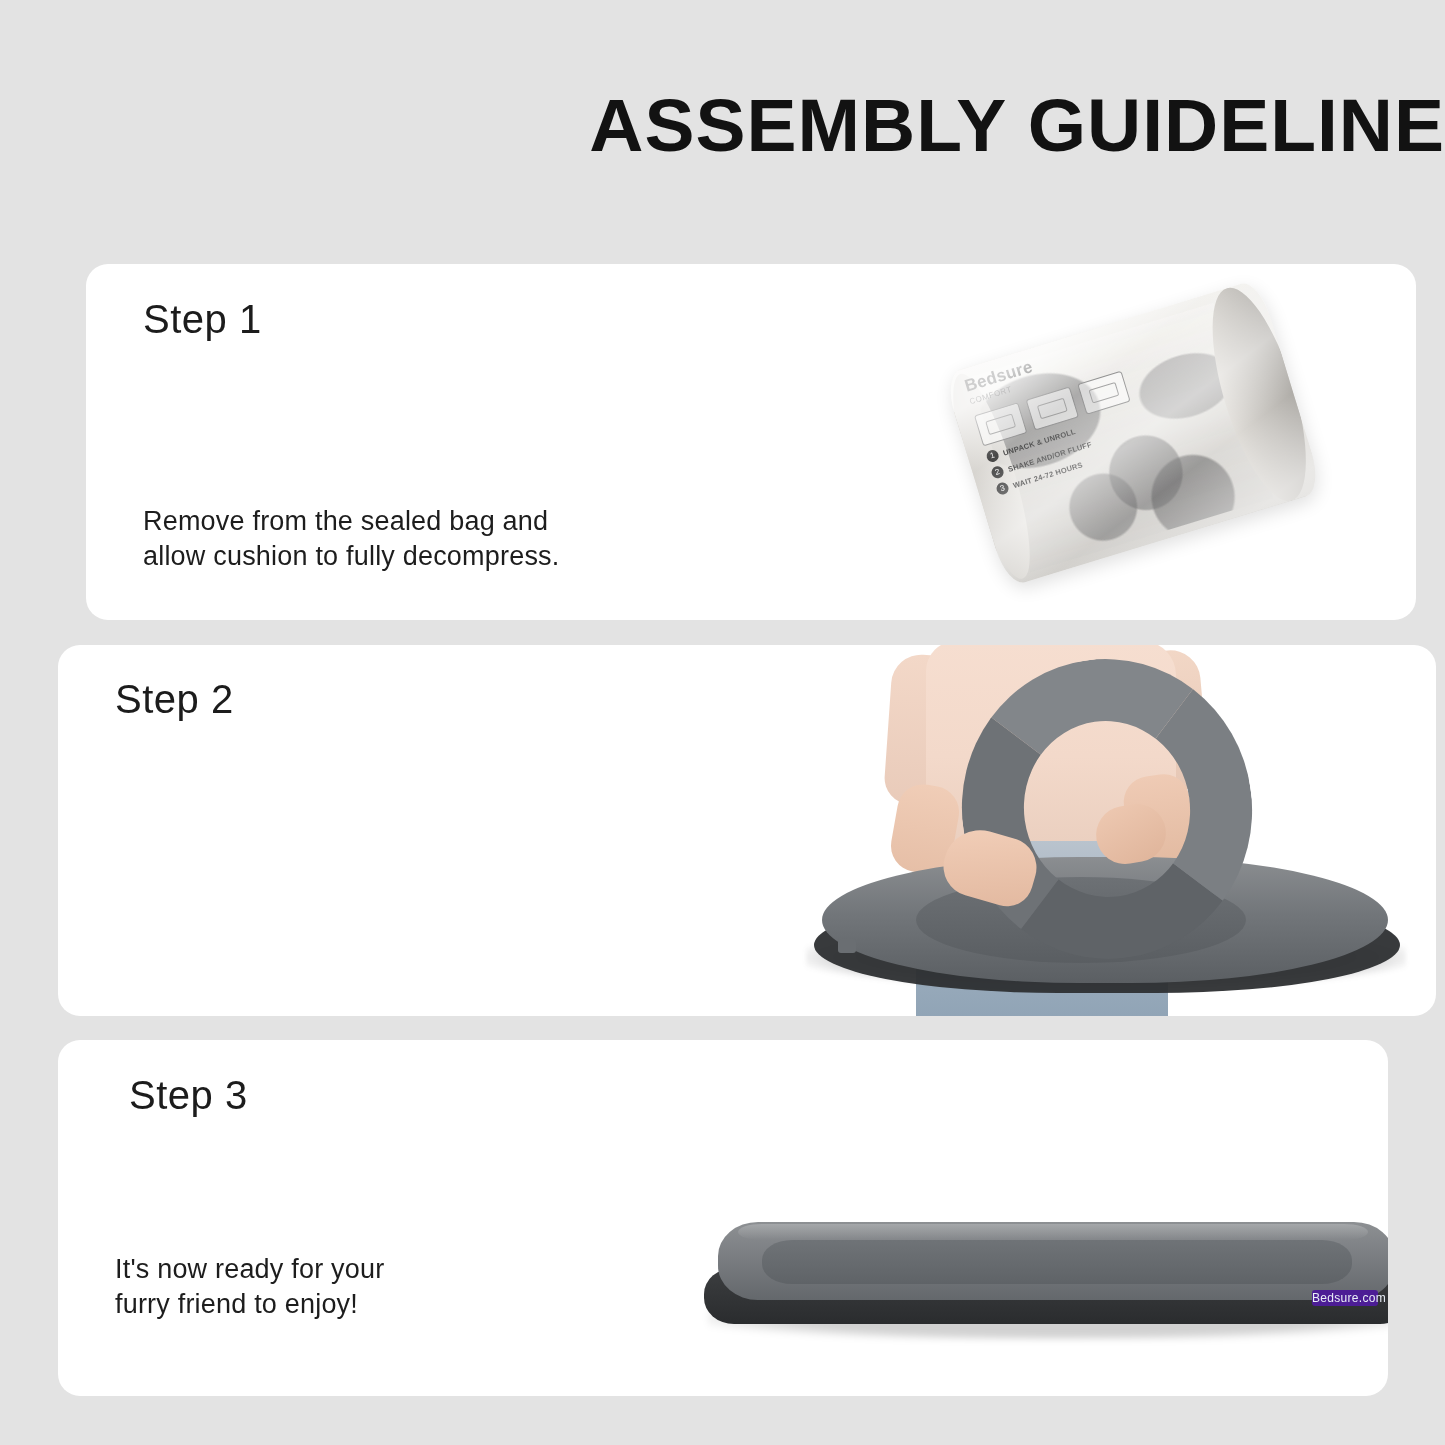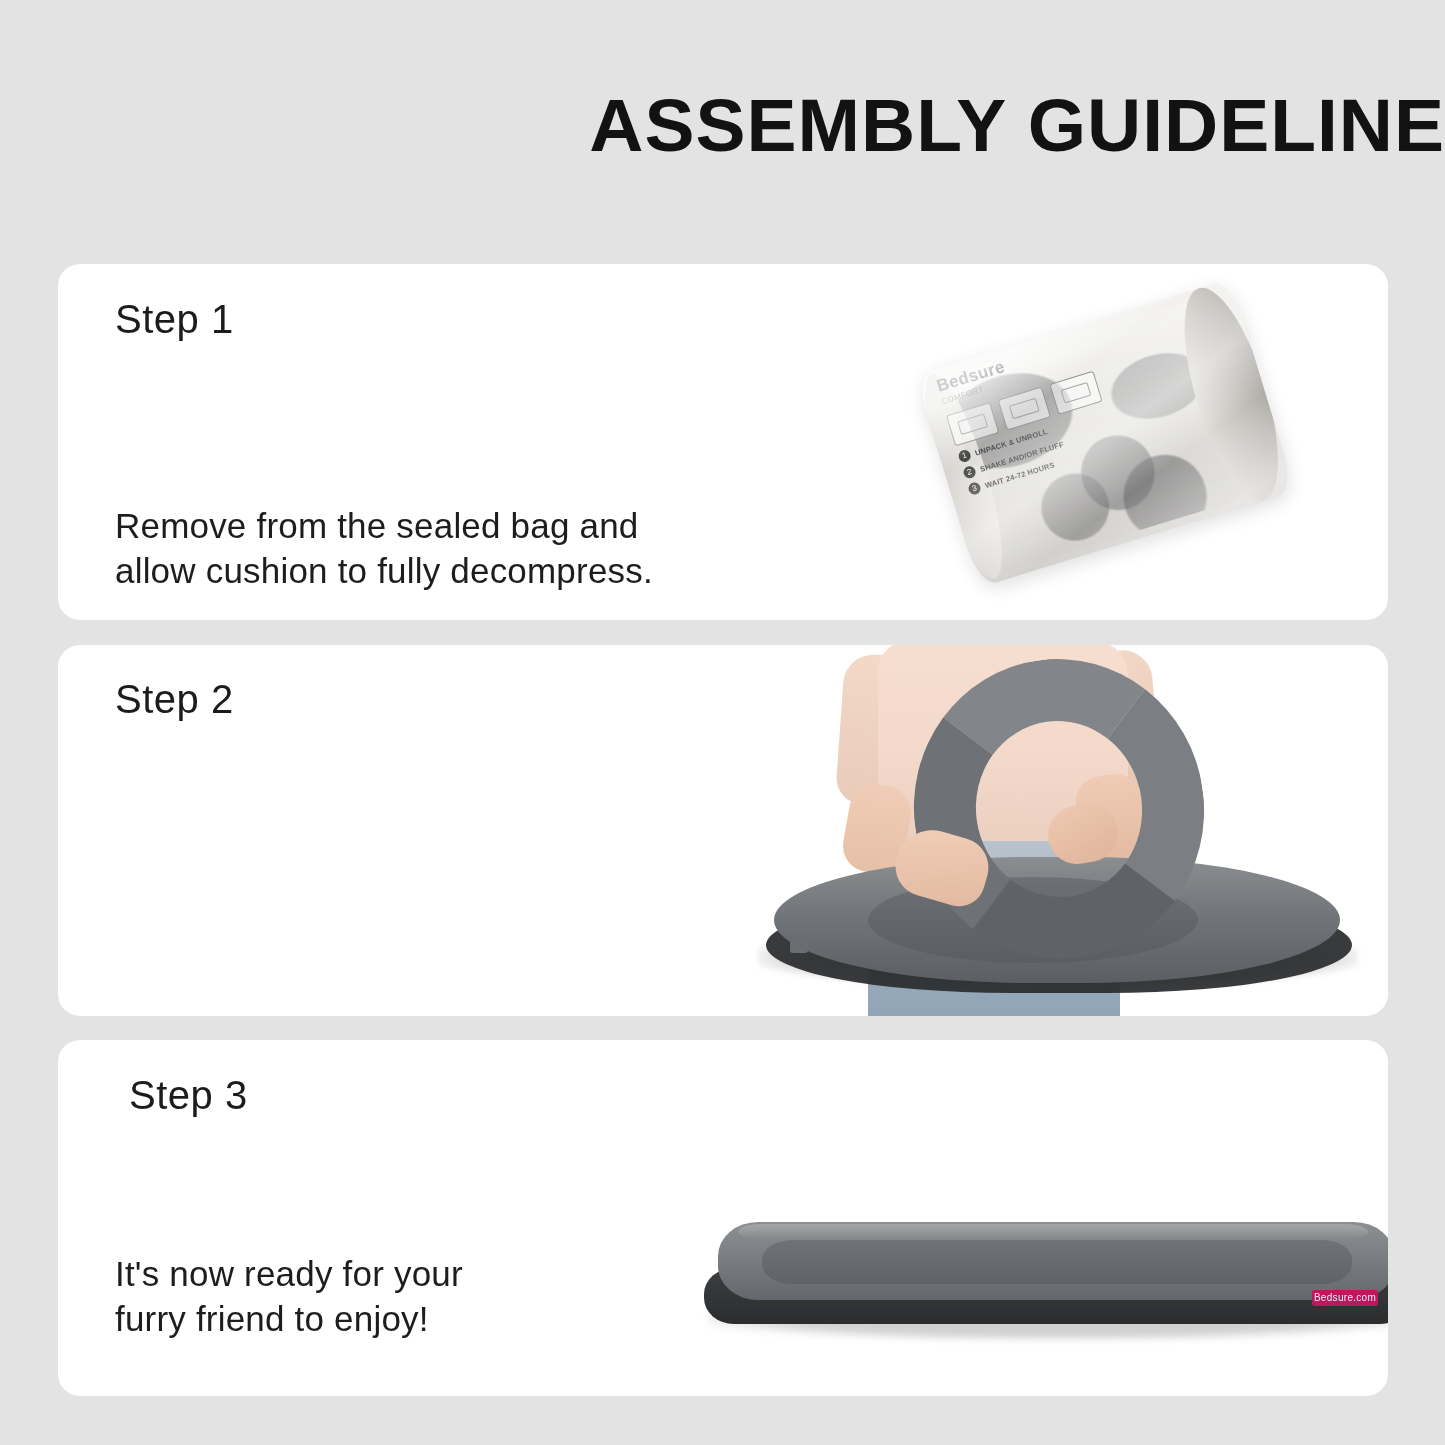--- a/index.html
+++ b/index.html
@@ -32,40 +32,40 @@
     line-height: 1.0;
   }
   .card {
     position: absolute;
     left: 58px;
     width: 1330px;
     background: #ffffff;
     border-radius: 22px;
     overflow: hidden;
   }
-  #card1 { top: 264px; height: 356px; }
-  #card2 { top: 645px; height: 371px; }
+  #card1 { top: 264px; height: 356px; margin-left: 28px; }
+  #card2 { top: 645px; height: 371px; padding-left: 48px; }
   #card3 { top: 1040px; height: 356px; }
 
   .step-label {
     position: absolute;
     left: 57px;
     font-size: 40px;
     color: #1c1c1c;
     font-weight: 400;
     letter-spacing: 0.5px;
   }
   #card1 .step-label { top: 33px; }
   #card2 .step-label { top: 32px; }
   #card3 .step-label { top: 33px; margin-left: 14px; }
 
   .step-text {
     position: absolute;
     left: 57px;
-    font-size: 35px;
+    font-size: 27px;
     color: #1d1d1d;
     line-height: 1.28;
     font-weight: 400;
     white-space: pre-line;
     letter-spacing: 0.2px;
   }
   #card1 .step-text { top: 240px; }
   #card2 .step-text { top: 237px; }
   #card3 .step-text { top: 212px; }
 
@@ -388,24 +388,24 @@
     height: 16px;
     background: linear-gradient(180deg, rgba(255,255,255,0.22), rgba(255,255,255,0));
     border-radius: 30px / 10px;
   }
   .mat-badge {
     position: absolute;
     right: 40px;
     top: 80px;
     width: 66px;
     height: 16px;
-    background: #be185d;
+    background: #4c1d95;
     border-radius: 3px;
     color: #e9eef7;
-    font-size: 10px;
+    font-size: 12px;
     line-height: 16px;
     text-align: center;
     letter-spacing: .3px;
   }
 </style>
 </head>
 <body>
 
 <div class="page">
 

